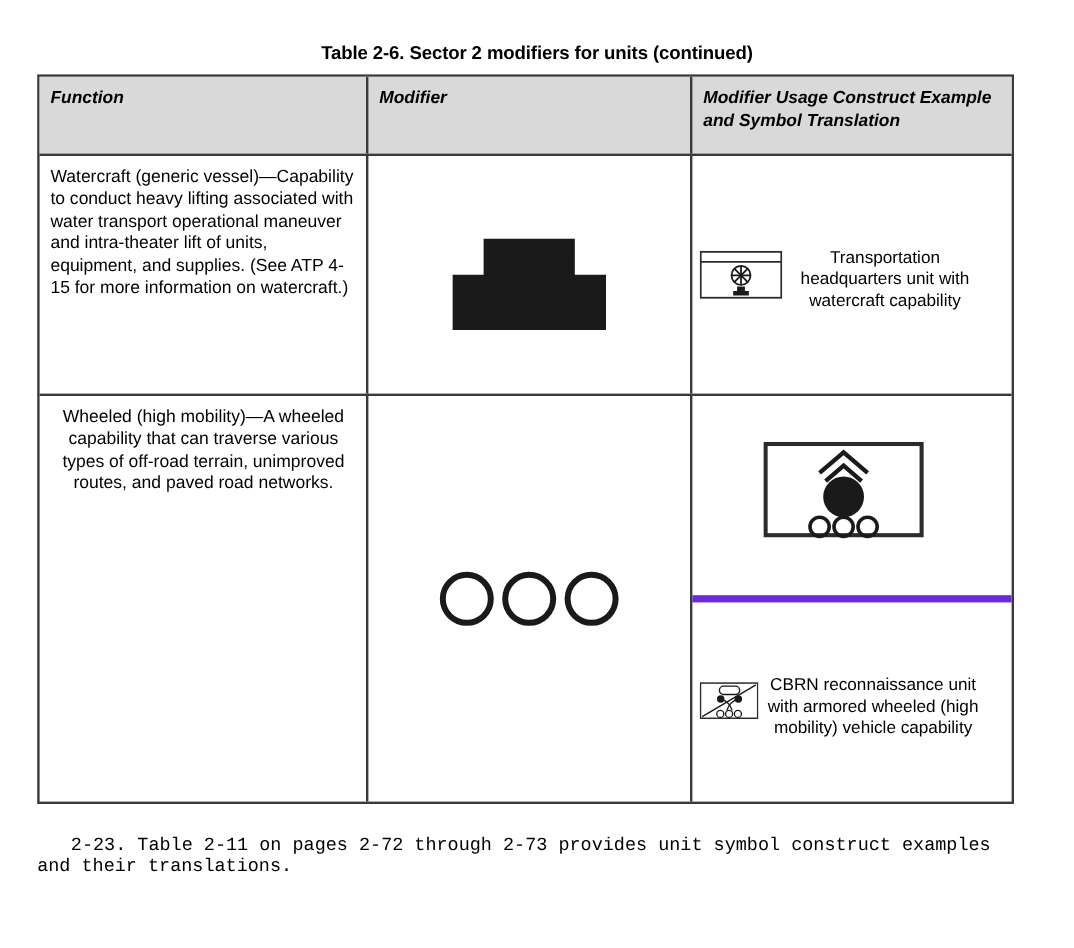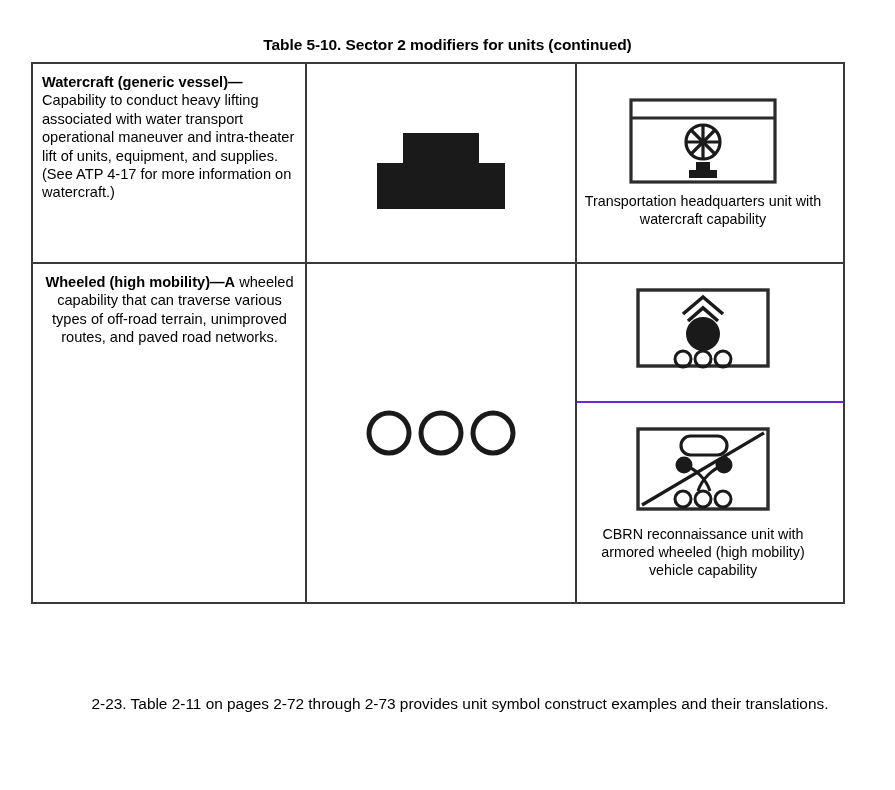--- a/index.html
+++ b/index.html
@@ -67,21 +67,21 @@
     box-sizing: border-box;
   }
 
   
   .cell { box-sizing: border-box; }
   .func-cell {
     padding: 9px 8px 8px 9px;
     font-size: 14.6px;
     line-height: 1.26;
   }
-  .func-cell .lead { font-weight: bold; }
+  .func-cell .lead { font-weight: normal; }
   .func-note {
     margin-top: 2px;
     font-size: 12.2px;
     line-height: 1.22;
     text-align: justify;
   }
   .func-note .nb { font-weight: bold; font-style: italic; }
 
   .mod-cell {
     display: flex;
@@ -89,68 +89,72 @@
     justify-content: center;
   }
 
   .use-cell {
     display: flex;
     flex-direction: column;
   }
   .use-block {
     flex: 1 1 auto;
     display: flex;
-    flex-direction: column;
+    flex-direction: row;
     align-items: center;
     justify-content: center;
     padding: 8px 20px 8px 6px;
     box-sizing: border-box;
   }
-  .use-block + .use-block { border-top: 2px solid #6d28d9; }
+  .use-block + .use-block { border-top: 6px solid #6d28d9; }
   .use-caption {
     margin-top: 8px;
     font-size: 14.3px;
     line-height: 1.26;
     text-align: center;
   }
 
   
   .row-watercraft .c-func { min-height: 198px; }
   .row-wheeled   .c-func { min-height: 338px; text-align: center; }
 
   
   .footer-para {
     position: absolute;
     left: 31px;
     top: 695px;
     width: 830px;
-    font-family: Liberation Sans, sans-serif;
+    font-family: Liberation Mono, monospace;
     font-size: 15.4px;
     line-height: 1.2;
     text-indent: 28px;
-    text-align: center;
   }
 
   svg { display: block; }
 </style>
 </head>
 <body>
 
 <div class="page">
 
-  <div class="table-caption">Table 5-10. Sector 2 modifiers for units (continued)</div>
+  <div class="table-caption">Table 2-6. Sector 2 modifiers for units (continued)</div>
 
   <div class="tbl">
 
+    <div class="row hdr">
+      <div class="cell c-func">Function</div>
+      <div class="cell c-mod">Modifier</div>
+      <div class="cell c-use">Modifier Usage Construct Example and Symbol Translation</div>
+    </div>
 
     <div class="row row-watercraft">
 
       <div class="cell c-func func-cell">
         <div>
-          <span class="lead">Watercraft (generic vessel)—</span><span>Capability to conduct heavy lifting associated with water transport operational maneuver and intra-theater lift of units,  equipment, and supplies. (See ATP 4-17 for more information on watercraft.)</span>
+          <span class="lead">Watercraft (generic vessel)—</span><span>Capability to conduct heavy lifting associated with water transport operational maneuver and intra-theater lift of units,  equipment, and supplies. (See ATP 4-15 for more information on watercraft.)</span>
         </div>
       </div>
 
       <div class="cell c-mod mod-cell">
         <svg width="128" height="92" viewBox="0 0 128 92">
           <path d="M 26 46 L 26 16 L 102 16 L 102 46 L 128 46 L 128 92 L 0 92 L 0 46 Z" fill="#1a1a1a"></path>
         </svg>
       </div>
 
       <div class="cell c-use use-cell">

